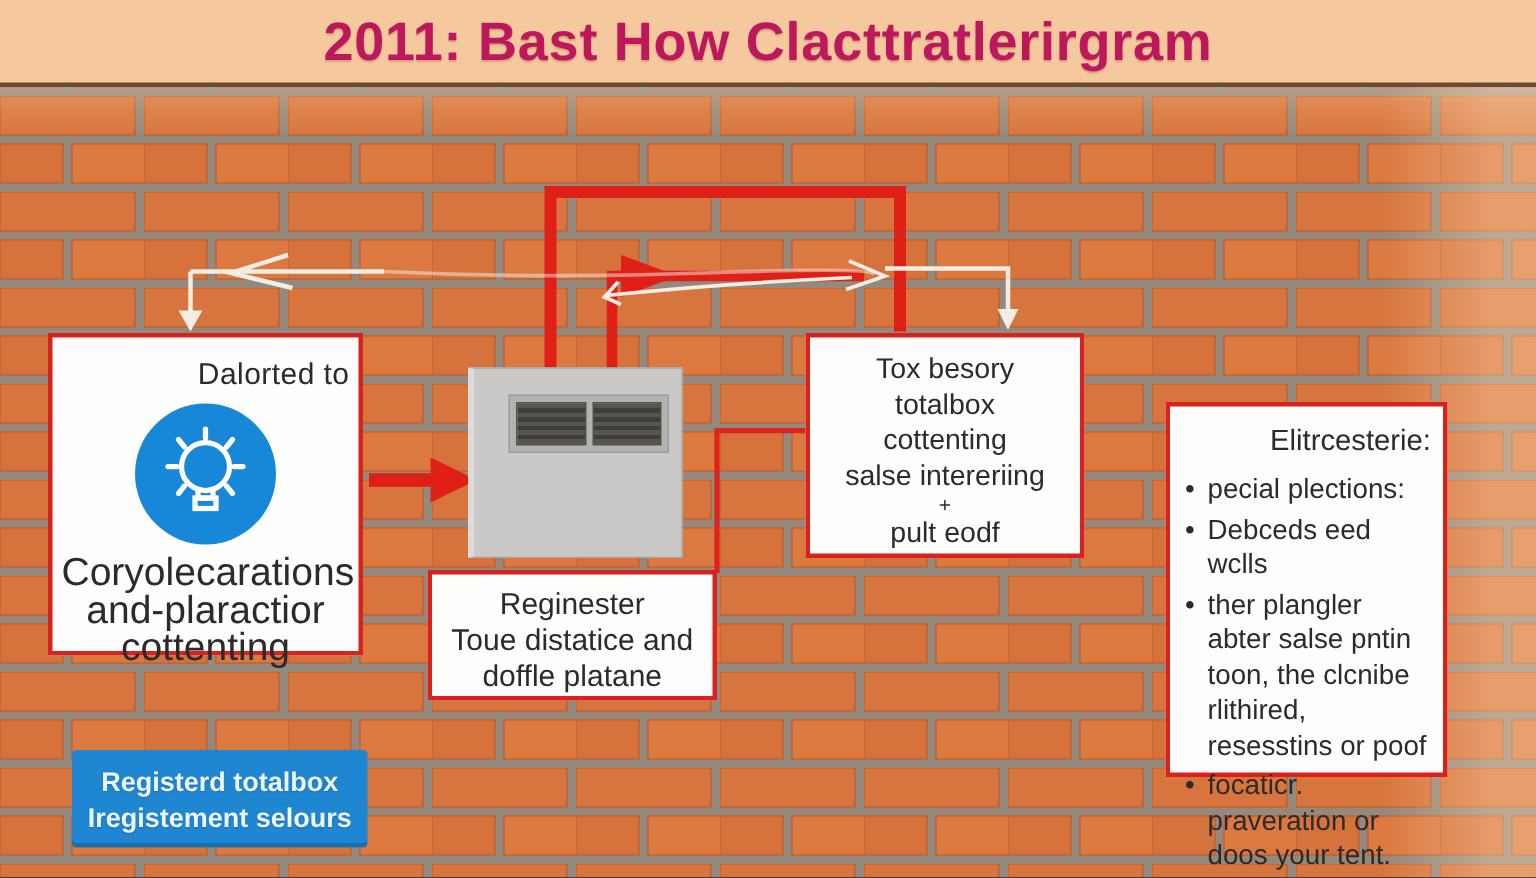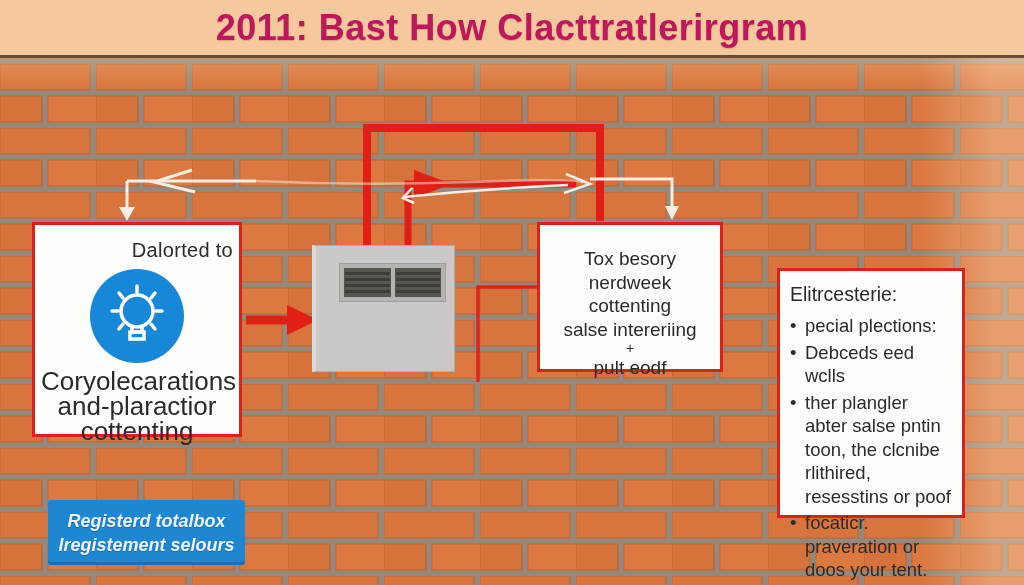--- a/index.html
+++ b/index.html
@@ -36,26 +36,26 @@
   
   #box-left{left:32px;top:222px;width:210px;height:215px;padding:14px 6px 8px;}
   #box-left .heading{text-align:right;font-size:20px;letter-spacing:.3px;}
   #bulb-wrap{width:94px;height:94px;margin:7px auto 6px;border-radius:50%;
     background:#1787d8;display:flex;align-items:center;justify-content:center;}
   #box-left .line{font-size:26px;line-height:25px;}
   
   #box-register{left:285px;top:380px;width:193px;height:87px;padding:8px 2px;}
   #box-register .line{font-size:20px;line-height:24px;}
   
-  #box-tox{left:537px;top:222px;width:186px;height:150px;padding:22px 2px;}
+  #box-tox{left:537px;top:222px;width:186px;height:150px;padding:10px 2px;}
   #box-tox .line{font-size:19px;line-height:23.5px;}
   #box-tox .line.small{font-size:14px;line-height:15px;}
   
   #box-right{left:777px;top:268px;width:188px;height:250px;padding:12px 8px 8px 10px;}
-  #box-right .heading{text-align:left;font-size:19.5px;margin-bottom:8px;}
+  #box-right .heading{text-align:right;font-size:19.5px;margin-bottom:8px;}
   #box-right .bullet{display:flex;font-size:18.5px;line-height:23.5px;margin-bottom:3px;}
   #box-right .bullet .marker{width:15px;flex:0 0 15px;}
   
   #utility-box{
     position:absolute;left:312px;top:245px;width:143px;height:127px;z-index:3;
     background:#cac9c7;border:1px solid #aeadab;border-left:4px solid #dcdbda;
     box-sizing:border-box;
   }
   #vent-frame{
     position:absolute;left:23px;top:17px;width:107px;height:39px;
@@ -66,21 +66,21 @@
     flex:1;background:repeating-linear-gradient(180deg,#58564f 0 3px,#3e3d39 3px 6px);
     border:1px solid #55534e;
   }
   
   #box-blue{
     position:absolute;left:48px;top:500px;width:197px;height:65px;z-index:3;
     background:#1f87d1;border-radius:3px;display:flex;flex-direction:column;
     align-items:center;justify-content:center;box-shadow:inset 0 -3px 0 rgba(0,40,80,.25);
   }
   #box-blue .line{color:#eef7ff;font-size:18px;font-weight:700;line-height:24px;
-    text-shadow:0 1px 1px rgba(0,50,100,.3);font-style:italic;}
+    text-shadow:0 1px 1px rgba(0,50,100,.3);}
 </style>
 </head>
 <body>
 
 <div id="canvas">
 
   <svg id="wall" width="1024" height="585" viewBox="0 0 1024 585" aria-hidden="true">
     <defs>
       <pattern id="brickpat" width="96" height="64" patternUnits="userSpaceOnUse">
         <rect x="0" y="0" width="96" height="64" fill="#94897c"></rect>
@@ -158,24 +158,29 @@
     <div class="line">cottenting</div>
   </div>
 
   <div id="utility-box">
     <div id="vent-frame">
       <div class="vent"></div>
       <div class="vent"></div>
     </div>
   </div>
 
+  <div class="card" id="box-register">
+    <div class="line">Reginester</div>
+    <div class="line">Toue distatice and</div>
+    <div class="line">doffle platane</div>
+  </div>
 
   <div class="card" id="box-tox">
     <div class="line">Tox besory</div>
-    <div class="line">nerdweek</div>
+    <div class="line">totalbox</div>
     <div class="line">cottenting</div>
     <div class="line">salse intereriing</div>
     <div class="line small">+</div>
     <div class="line">pult eodf</div>
   </div>
 
   <div class="card" id="box-right">
     <div class="heading">Elitrcesterie:</div>
     <div class="bullet">
       <span class="marker">•</span>

